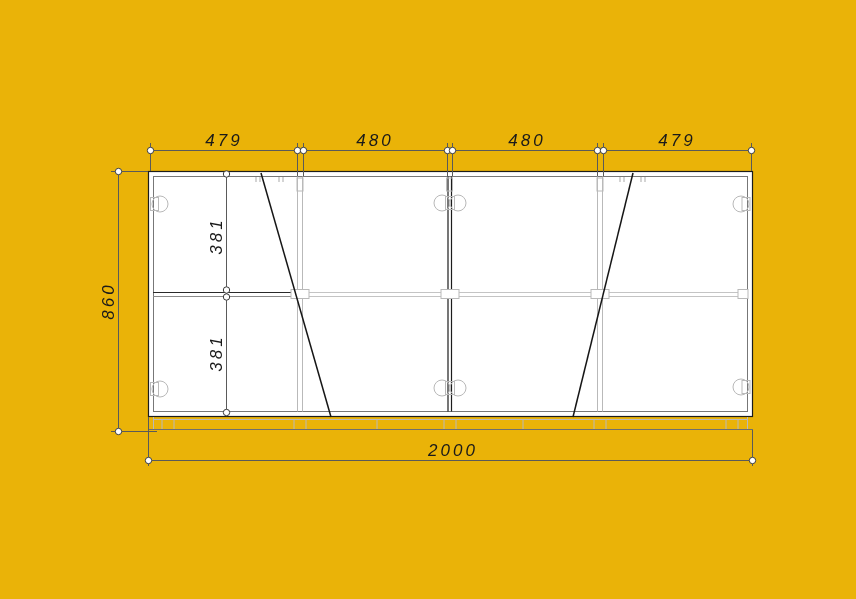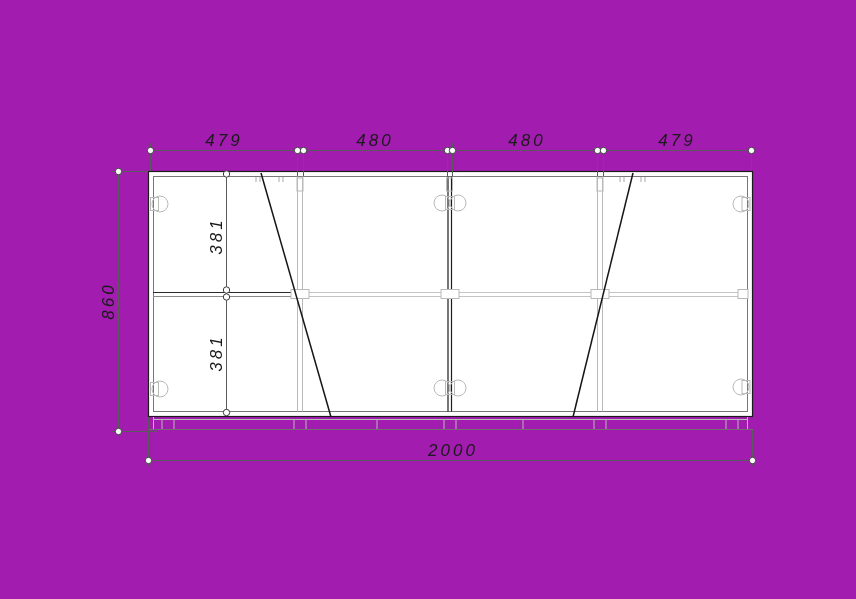--- a/index.html
+++ b/index.html
@@ -1,20 +1,20 @@
 <!DOCTYPE html>
 <html><head>
 <meta charset="utf-8">
 <style>
   html,body{margin:0;padding:0;}
   body{
     width:856px;height:599px;background:#ffffff;overflow:hidden;
     font-family:"Liberation Sans",sans-serif;
   }
-  .canvas{position:relative;width:856px;height:599px;background:#a21caf;}
+  .canvas{position:relative;width:856px;height:599px;background:#eab308;}
   svg{position:absolute;inset:0;}
   .dim-text{
     font-family:"Liberation Sans",sans-serif;
     font-style:italic;
     font-size:17px;
     letter-spacing:3px;
     fill:#1a1a1a;
   }
 </style>
 </head>

